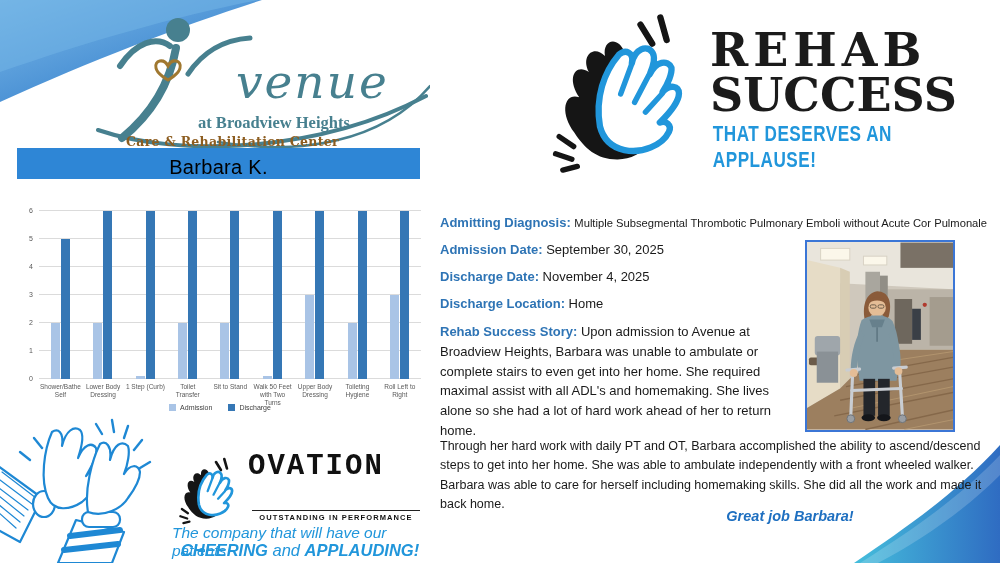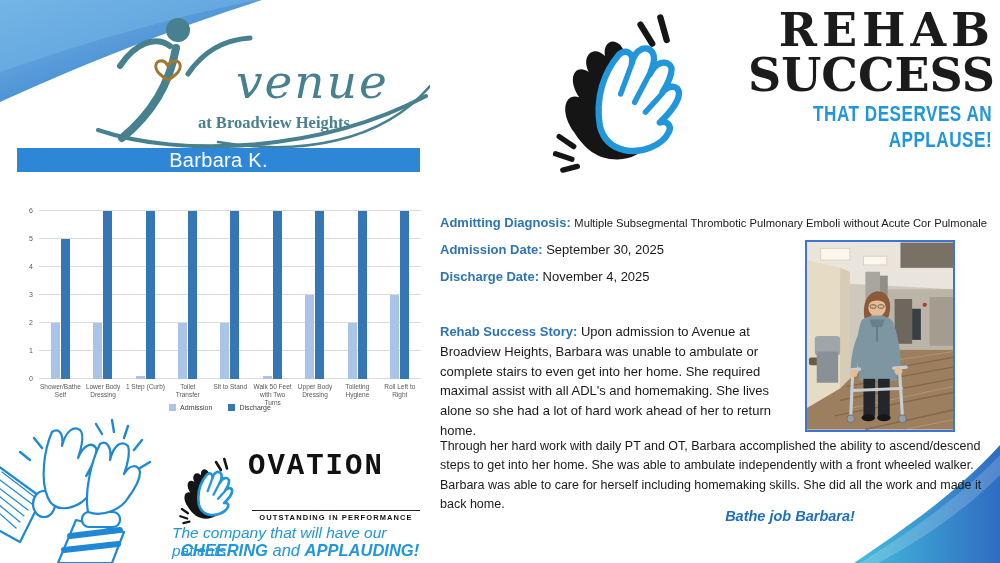--- a/index.html
+++ b/index.html
@@ -29,22 +29,22 @@
     color:var(--avenue-teal);
   }
   .avenue-tagline {
     position:absolute; left:36px; top:124px;
     font-family:"DejaVu Serif", serif; font-weight:bold; font-size:12.5px;
     color:var(--avenue-brown); letter-spacing:0.3px;
   }
 
   
   .banner {
-    position:absolute; left:17px; top:148px; width:403px; height:24px;
-    background:var(--banner-blue); color:#ffffff; display:flex; align-items:flex-end; justify-content:center;
+    position:absolute; left:17px; top:148px; width:403px; height:31px;
+    background:var(--banner-blue); color:#000000; display:flex; align-items:flex-end; justify-content:center;
     font-size:20px; letter-spacing:0.3px;
   }
 
   
   .chart { position:absolute; left:15px; top:203px; width:410px; height:213px; font-size:7px; color:#595959; }
   .plot { position:absolute; left:24px; top:8px; width:382px; height:168px; }
   .gridline { position:absolute; left:0; right:0; height:1px; background:#DBDBDB; }
   .bars { position:absolute; left:0; top:0; width:100%; height:100%; display:flex; }
   .bar-group { flex:1; display:flex; align-items:flex-end; justify-content:center; gap:1px; }
   .bar { width:9px; }
@@ -76,21 +76,21 @@
   }
   .ovation-tag2 {
     position:absolute; left:0; top:95px; width:256px; text-align:center;
     font-style:italic; font-size:16.5px; color:var(--brand-blue);
   }
   .ovation-tag2 b { font-weight:bold; }
 
   
   .rehab-logo { position:absolute; left:552px; top:4px; width:443px; height:192px; }
   .rehab-hands { position:absolute; left:0; top:4px; }
-  .rehab-text { position:absolute; left:158px; top:4px; width:285px; text-align:right; }
+  .rehab-text { position:absolute; left:158px; top:24px; width:285px; text-align:left; }
   .rehab-line1, .rehab-line2 {
     font-family:"DejaVu Serif", serif; font-weight:900; color:#1b1b1b; line-height:0.98;
   }
   .rehab-line1 { font-size:46px; letter-spacing:5px; }
   .rehab-line2 { font-size:46px; letter-spacing:0px; }
   .rehab-line3 {
     margin-top:3px; font-weight:bold; font-size:17.5px; color:var(--brand-blue);
     letter-spacing:0.5px; transform:scale(0.98,1.25); transform-origin:center top;
   }
 
@@ -198,20 +198,21 @@
         <path d="M30,56 C46,32 66,26 80,36" stroke-width="6"></path>
         <path d="M160,28 C130,30 110,46 98,64" stroke-width="5"></path>
         <path d="M86,38 C80,72 64,102 32,128" stroke-width="8"></path>
         <path d="M8,120 C90,148 230,142 336,86" stroke-width="4"></path>
         <path d="M128,132 C210,146 292,132 340,76" stroke-width="2.5"></path>
       </g>
       <path d="M78,56 C74,48 64,50 66,58 C67,64 78,70 78,70 C78,70 89,64 90,58 C92,50 82,48 78,56 Z" fill="none" stroke="#A07830" stroke-width="3"></path>
     </svg>
     <div class="avenue-wordmark">venue</div>
     <div class="avenue-sub">at Broadview Heights</div>
+    <div class="avenue-tagline">Care &amp; Rehabilitation Center</div>
   </div>
 
   <div class="banner">
     <span>Barbara K.</span>
   </div>
 
   <div class="chart" id="chart">
       <div class="ytick" style="top: 172px;">0</div>
       <div class="ytick" style="top: 144px;">1</div>
       <div class="ytick" style="top: 116px;">2</div>
@@ -319,20 +320,24 @@
       <span class="detail-label">Admitting Diagnosis:</span>
       <span class="detail-value">Multiple Subsegmental Thrombotic Pulmonary Emboli without Acute Cor Pulmonale</span>
     </div>
     <div class="detail-row">
       <span class="detail-label">Admission Date:</span>
       <span class="detail-value">September 30, 2025</span>
     </div>
     <div class="detail-row">
       <span class="detail-label">Discharge Date:</span>
       <span class="detail-value">November 4, 2025</span>
+    </div>
+    <div class="detail-row">
+      <span class="detail-label">Discharge Location:</span>
+      <span class="detail-value">Home</span>
     </div>
   </div>
 
   <div class="story-p1">
     <span class="story-label">Rehab Success Story:</span>
     <span>Upon admission to Avenue at Broadview Heights, Barbara was unable to ambulate or complete stairs to even get into her home. She required maximal assist with all ADL's and homemaking.  She lives alone so she had a lot of hard work ahead of her to return home.</span>
   </div>
 
   <div class="photo">
     <svg width="146" height="188" viewBox="0 0 150 192">
@@ -389,15 +394,15 @@
       </g>
       <circle cx="45" cy="181" r="4" fill="#9A9EA3" stroke="#6E7276" stroke-width="1"></circle>
       <circle cx="98" cy="181" r="4" fill="#9A9EA3" stroke="#6E7276" stroke-width="1"></circle>
       <circle cx="48" cy="134" r="4" fill="#E4BD96"></circle>
       <circle cx="94" cy="132" r="4" fill="#E4BD96"></circle>
     </svg>
   </div>
 
   <div class="story-p2">Through her hard work with daily PT and OT,  Barbara accomplished the ability to ascend/descend steps to get into her home.  She was able to ambulate independently with a front wheeled walker.  Barbara was able to care for herself including homemaking skills.  She did all the work and made it back home.</div>
 
-  <div class="closing">Bathe job Barbara!</div>
+  <div class="closing">Great job Barbara!</div>
 
 </div>
 
 </body></html>

